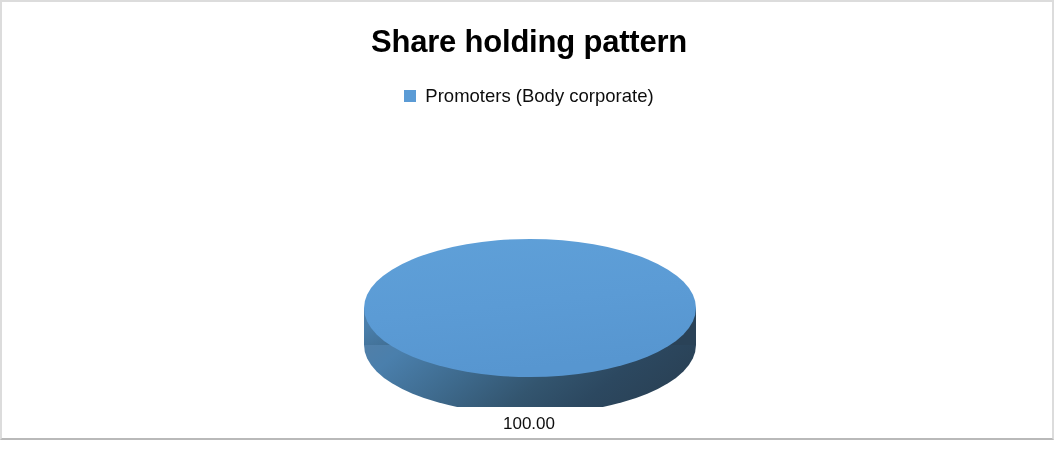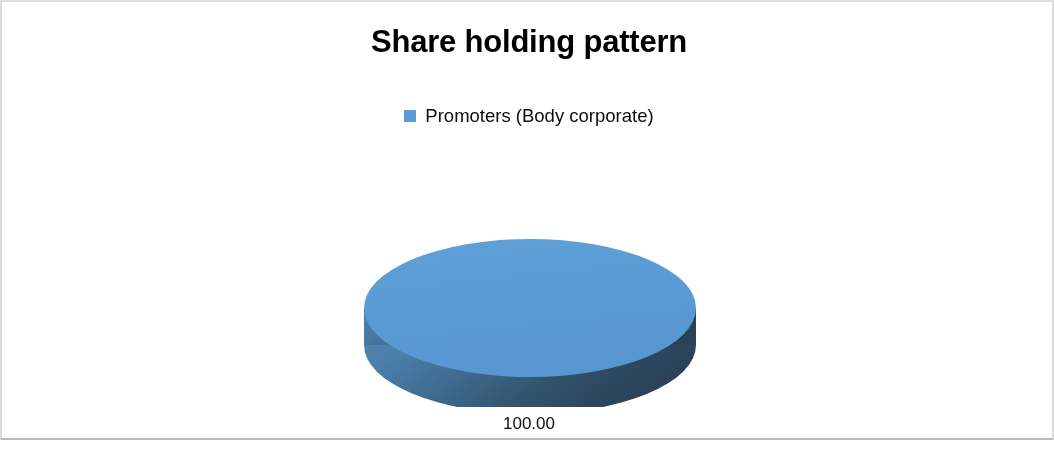--- a/index.html
+++ b/index.html
@@ -40,21 +40,20 @@
     width: 1054px;
     display: flex;
     justify-content: center;
     align-items: center;
     gap: 9px;
   }
   .legend-entry {
     display: flex;
     align-items: center;
     gap: 9px;
-    margin-top: 20px;
   }
   .legend-swatch {
     width: 12px;
     height: 12px;
     display: block;
     flex: 0 0 auto;
   }
   .legend-label {
     font-size: 18.5px;
     color: #0d0d0d;

